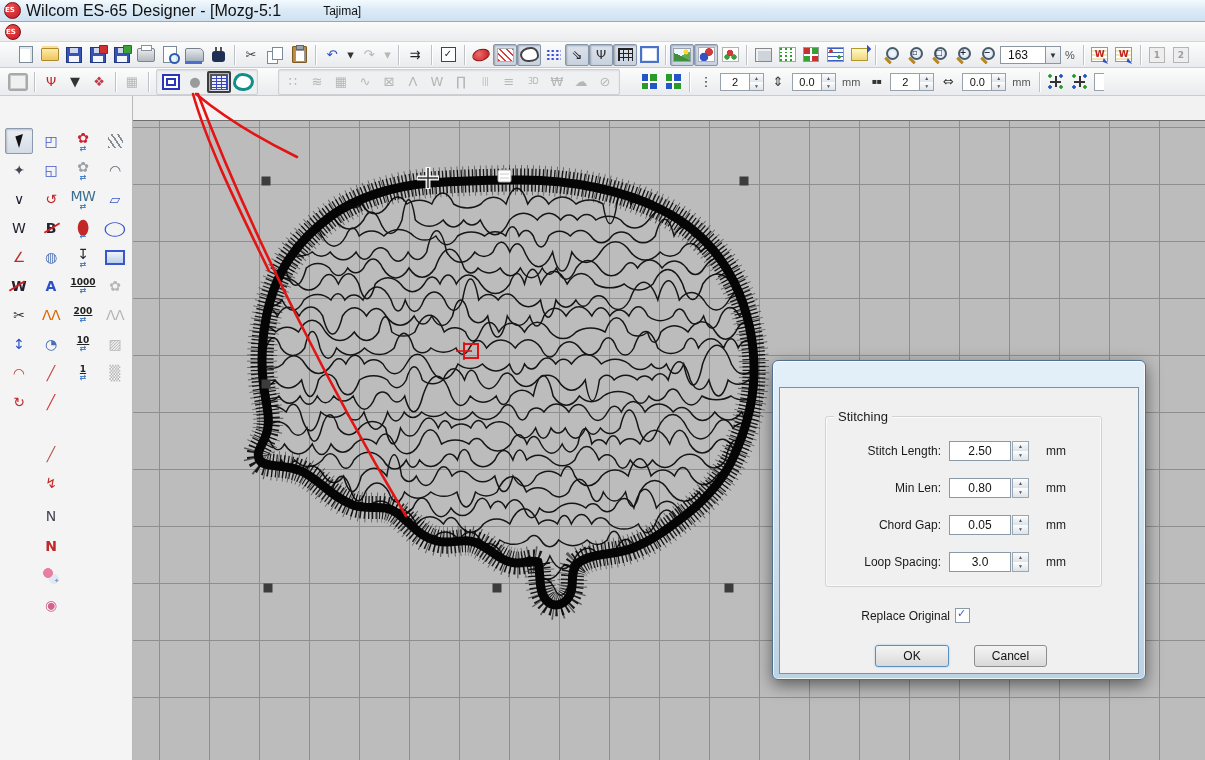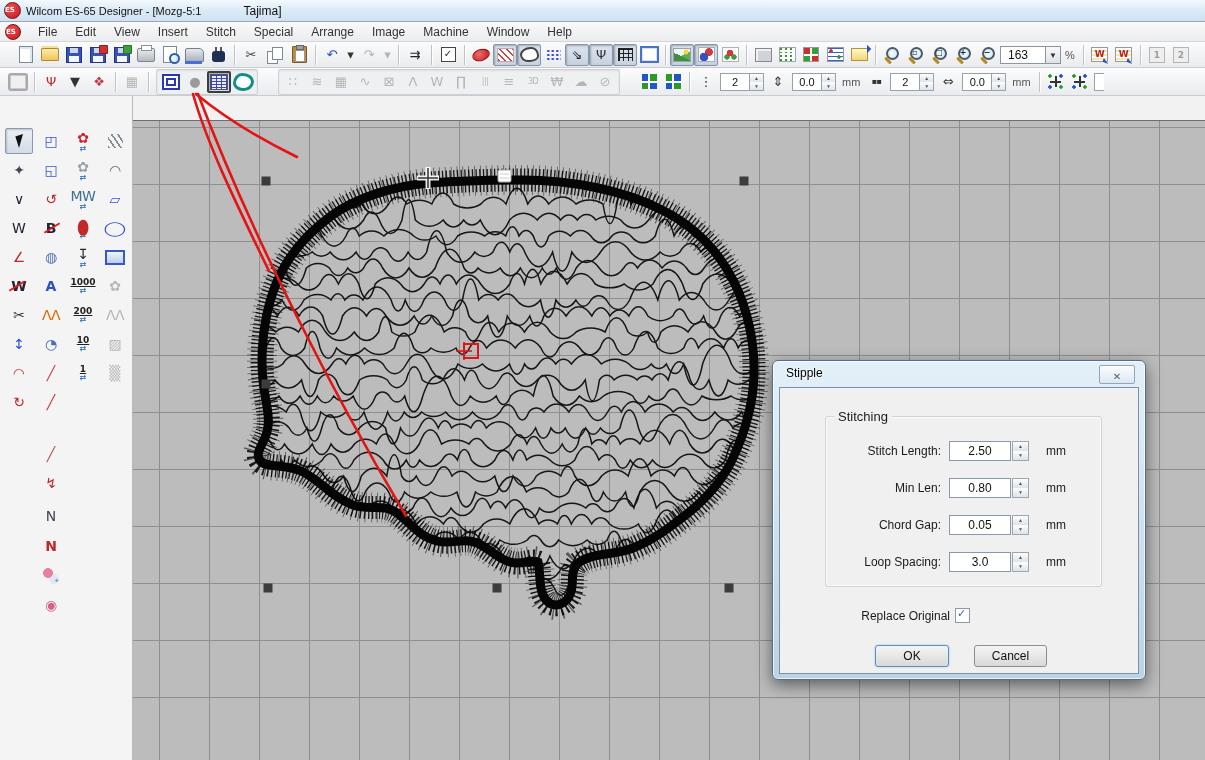--- a/index.html
+++ b/index.html
@@ -5,21 +5,21 @@
   html,body{margin:0;padding:0;width:1205px;height:760px;overflow:hidden;
     font-family:"Liberation Sans","DejaVu Sans",sans-serif;background:#eaeaea;
     -webkit-font-smoothing:antialiased;}
   
   #titlebar{position:absolute;left:0;top:0;width:1205px;height:22px;
     background:linear-gradient(#f3fafe,#dcebf7 45%,#cfe1f1);
     border-bottom:1px solid #98a8b8;display:flex;align-items:center;box-sizing:border-box;}
   .eslogo{width:15px;height:15px;border-radius:50%;background:radial-gradient(circle at 35% 30%,#f05050,#c01822);
     border:1px solid #7d1018;color:#fff;font:bold 7px/15px "DejaVu Sans",sans-serif;text-align:left;
     margin:0 5px 0 4px;flex:0 0 auto;}
-  #titlebar .ttl{font-size:11px;color:#111;}
+  #titlebar .ttl{font-size:16px;color:#111;}
   #titlebar .ttl2{font-size:12px;color:#111;margin-left:42px;}
   
   #menubar{position:absolute;left:0;top:22px;width:1205px;height:20px;
     background:linear-gradient(#fafafa,#ebecee);border-bottom:1px solid #d4d6d9;
     display:flex;align-items:center;box-sizing:border-box;}
   #menubar .eslogo{width:14px;height:14px;line-height:14px;margin:0 8px 0 5px;}
   .mitem{font-size:12px;color:#333;padding:2px 9px;cursor:default;}
   
   .toolbar{position:absolute;left:0;width:1205px;background:linear-gradient(#fcfcfc,#e9ebee);
     border-bottom:1px solid #c9ccd0;display:flex;align-items:center;box-sizing:border-box;}
@@ -214,33 +214,20 @@
 <body>
 
 <div id="titlebar">
   <span class="eslogo">ES</span>
   <span class="ttl">Wilcom ES-65 Designer - [Mozg-5:1</span>
   <span class="ttl2">Tajima]</span>
 </div>
 
 <div id="menubar">
   <span class="eslogo">ES</span>
-  <span id="menu-items" style="display:flex;">
-      <span class="mitem">File</span>
-      <span class="mitem">Edit</span>
-      <span class="mitem">View</span>
-      <span class="mitem">Insert</span>
-      <span class="mitem">Stitch</span>
-      <span class="mitem">Special</span>
-      <span class="mitem">Arrange</span>
-      <span class="mitem">Image</span>
-      <span class="mitem">Machine</span>
-      <span class="mitem">Window</span>
-      <span class="mitem">Help</span>
-    </span>
 </div>
 
 <div id="tb1" class="toolbar">
     <span class="tbtn">
       <span class="ic i-page"></span>
     </span>
     <span class="tbtn">
       <span class="ic i-folder"></span>
     </span>
     <span class="tbtn">
@@ -740,26 +727,20 @@
       <line x1="428" y1="168" x2="428" y2="188" stroke="#333" stroke-width="1.5"></line>
     </g>
     <g>
       <rect x="498" y="170" width="13" height="12" rx="1.5" fill="#ffffff" stroke="#aaaaaa" stroke-width="1"></rect>
       <line x1="500" y1="174" x2="509" y2="174" stroke="#cccccc" stroke-width="1"></line>
       <line x1="500" y1="178" x2="509" y2="178" stroke="#cccccc" stroke-width="1"></line>
     </g>
   </svg>
 
 <div id="dialog">
-  <div class="dlg-titlebar">
-    <span class="dlg-title">Stipple</span>
-    <span class="dlg-close">
-      <span>✕</span>
-    </span>
-  </div>
   <div class="dlg-body">
     <div class="groupbox">
       <span class="legend">Stitching</span>
       <div id="dlg-fields">
           <div class="fieldrow">
             <span class="flabel">Stitch Length:</span>
             <span class="finput">2.50</span>
             <span class="fud">
               <span>▲</span>
               <span>▼</span>

